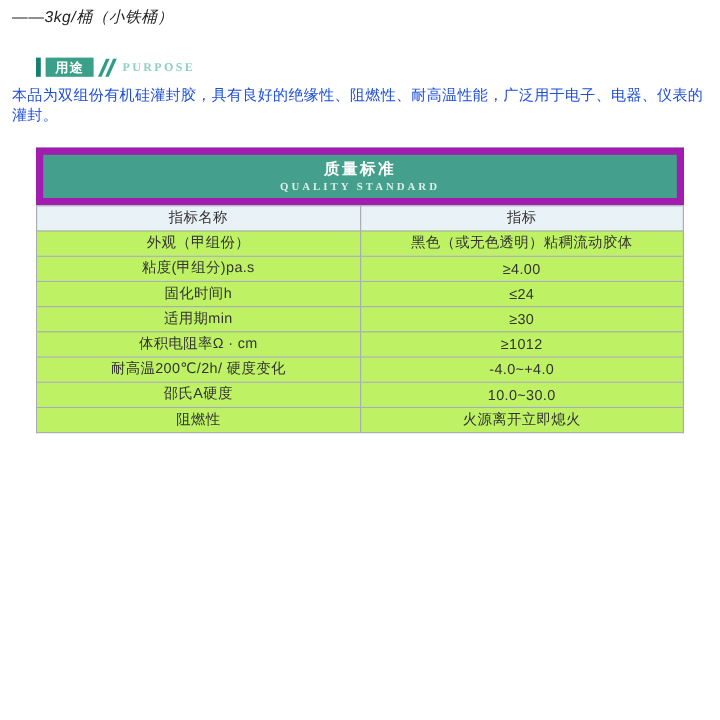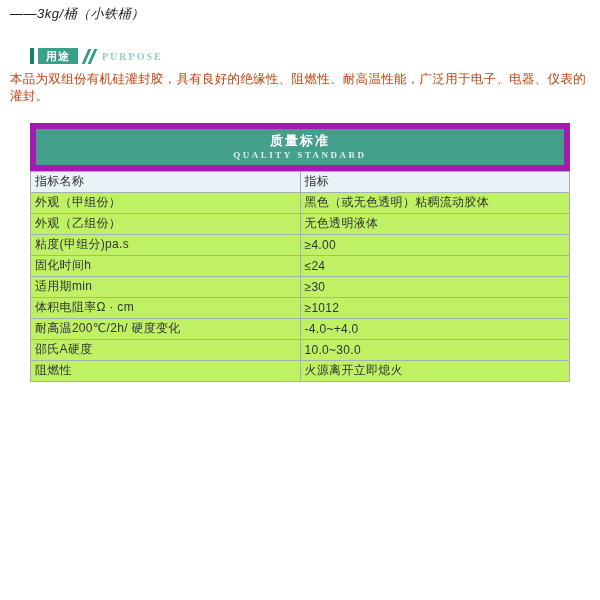--- a/index.html
+++ b/index.html
@@ -39,21 +39,21 @@
   }
   .purpose-en {
     margin-left:5px;
     font-family:"Liberation Serif","DejaVu Serif",serif;
     font-size:10px; font-weight:bold; letter-spacing:2px;
     color:#8fd0c3;
   }
 
   .desc {
     margin:7px 10px 0 10px;
-    font-size:12.5px; color:#c2410c; letter-spacing:0.3px; line-height:1.35;
+    font-size:12.5px; color:#1d4ed8; letter-spacing:0.3px; line-height:1.35;
   }
 
   .qtable-wrap { margin:18px 30px 0 30px; width:540px; }
   .qhead {
     background:#44a08c; text-align:center; padding:4px 0 4px 0;
     border:6px solid #a21caf;
   }
   .qhead-cn {
     font-size:13px; font-weight:bold; color:#ffffff; letter-spacing:2px; line-height:16px;
   }
@@ -61,21 +61,21 @@
     font-family:"Liberation Serif","DejaVu Serif",serif;
     font-size:9px; font-weight:bold; color:rgba(255,255,255,0.82);
     letter-spacing:2.5px; line-height:11px; margin-top:1px;
   }
   table.qgrid {
     width:100%; border-collapse:collapse; table-layout:fixed;
   }
   table.qgrid th, table.qgrid td {
     border:1px solid #a9aeb1;
     height:21px; padding:0 4px;
-    font-size:12px; font-weight:normal; text-align:left;
+    font-size:12px; font-weight:normal; text-align:center;
     color:#333; letter-spacing:0.3px;
   }
   table.qgrid th { background:#e9f2f6; }
   table.qgrid td { background:#bef264; }
 </style>
 </head>
 <body>
 
 <div class="page">
 
@@ -104,24 +104,20 @@
           <th>指标名称</th>
           <th>指标</th>
         </tr>
       </thead>
       <tbody>
         <tr>
           <td>外观（甲组份）</td>
           <td>黑色（或无色透明）粘稠流动胶体</td>
         </tr>
         <tr>
-          <td>外观（乙组份）</td>
-          <td>无色透明液体</td>
-        </tr>
-        <tr>
           <td>粘度(甲组分)pa.s</td>
           <td>≥4.00</td>
         </tr>
         <tr>
           <td>固化时间h</td>
           <td>≤24</td>
         </tr>
         <tr>
           <td>适用期min</td>
           <td>≥30</td>

